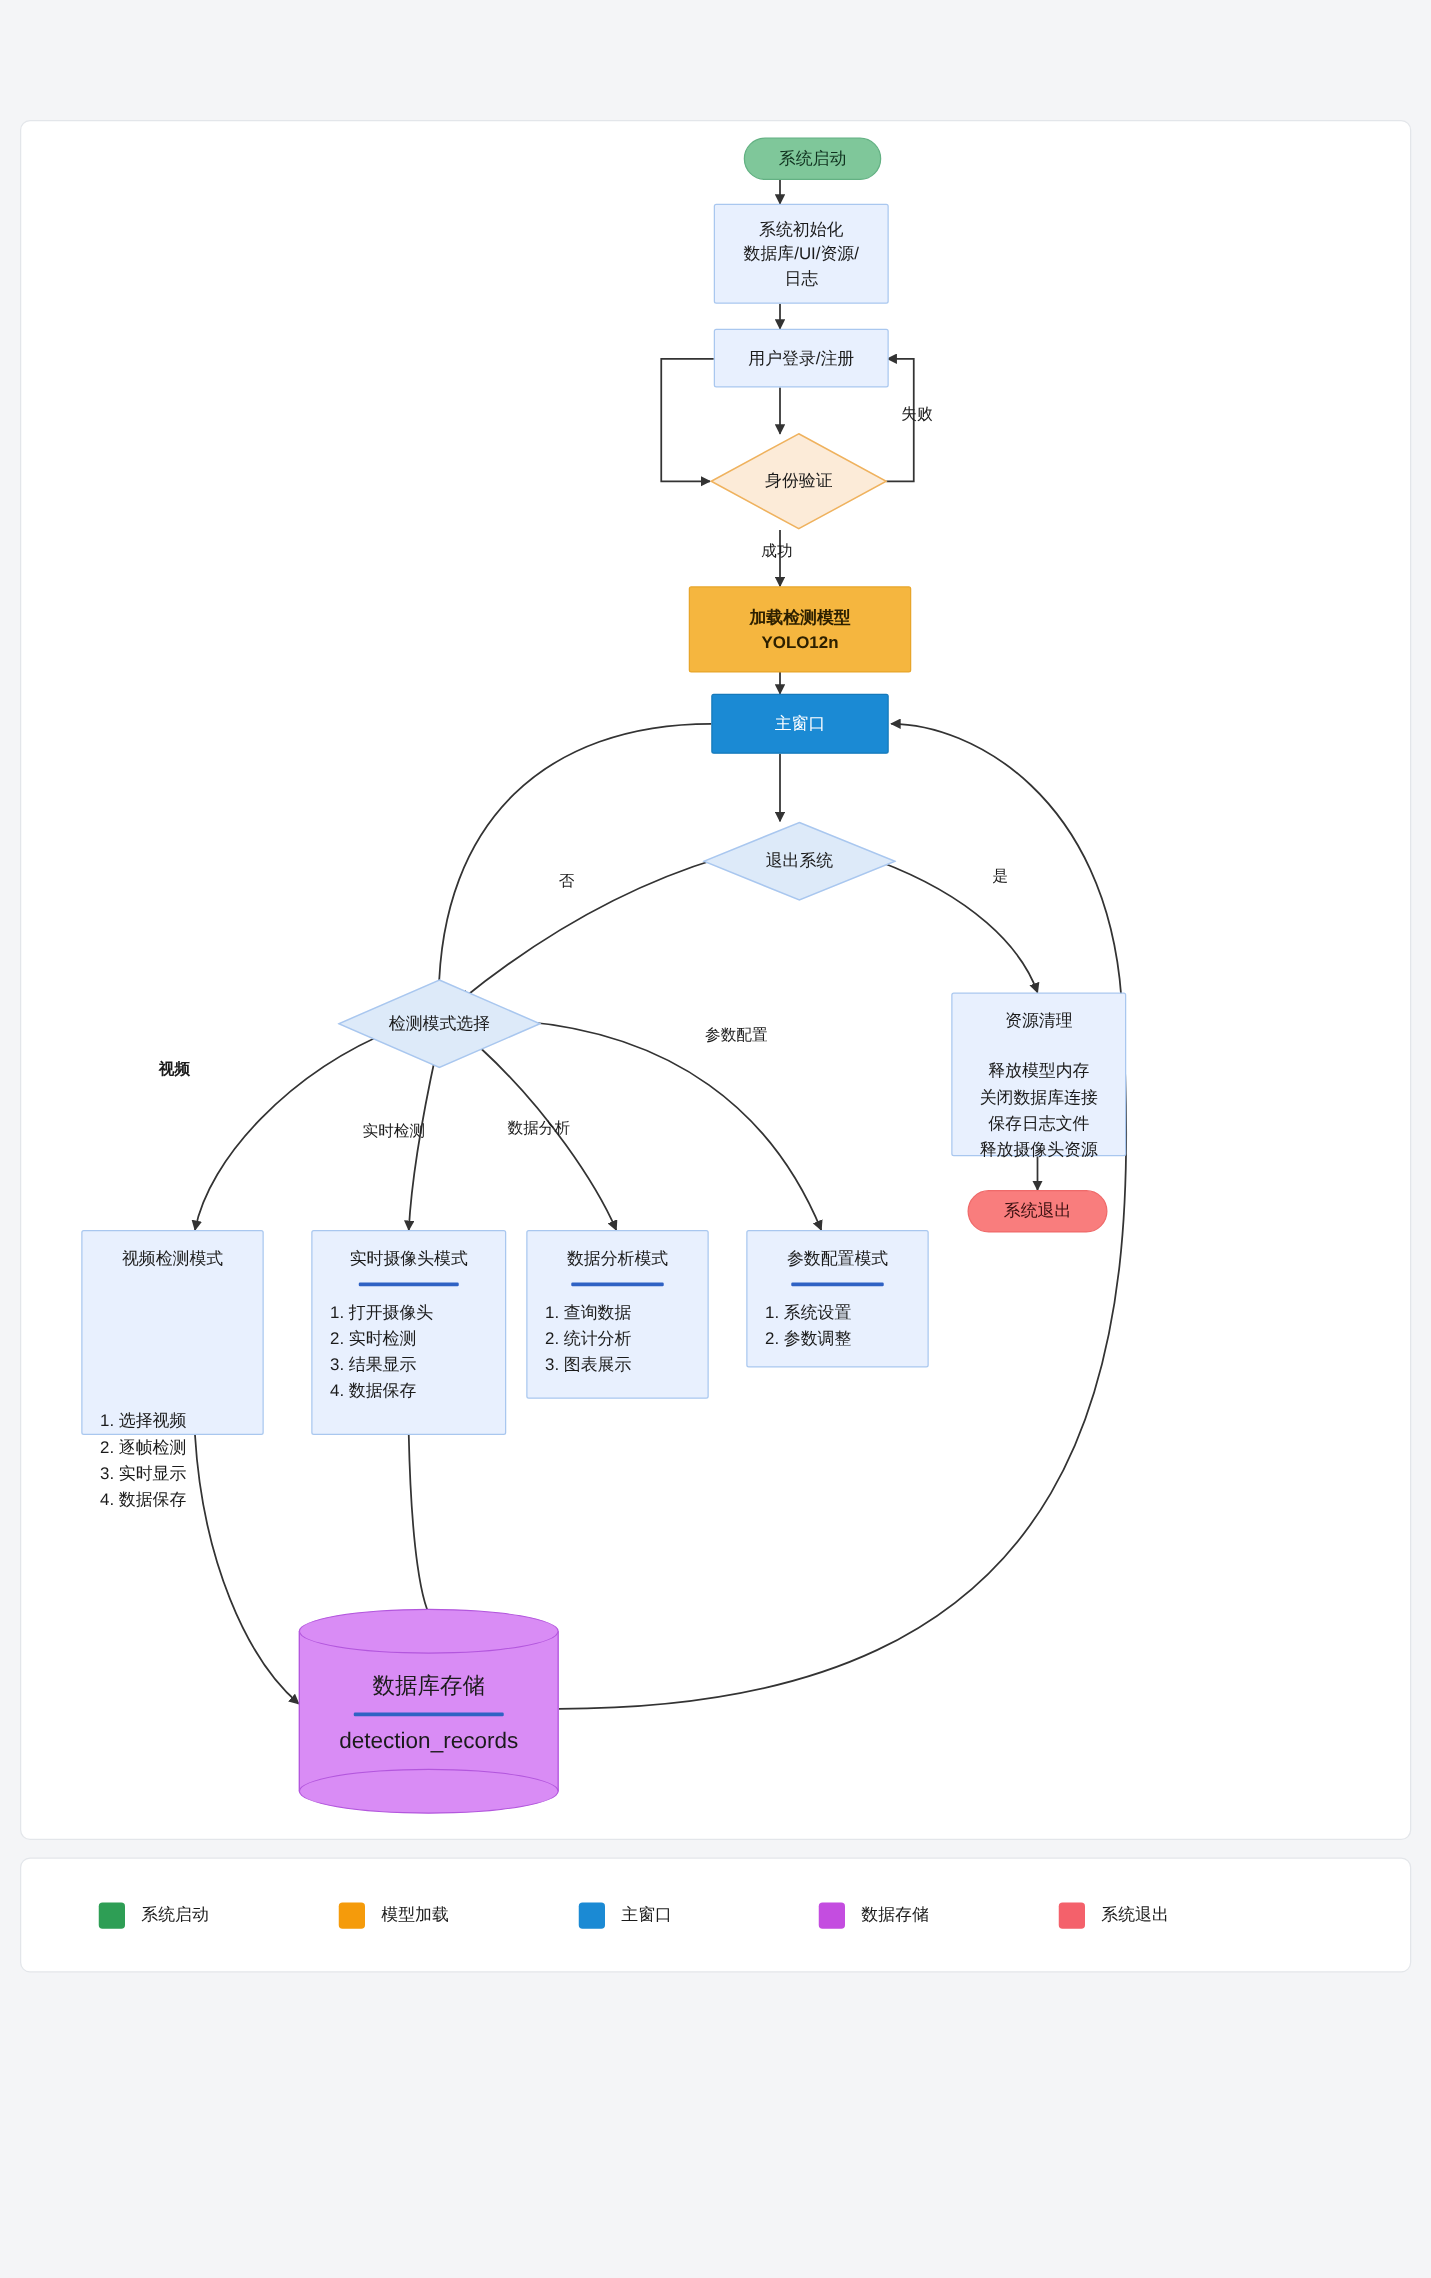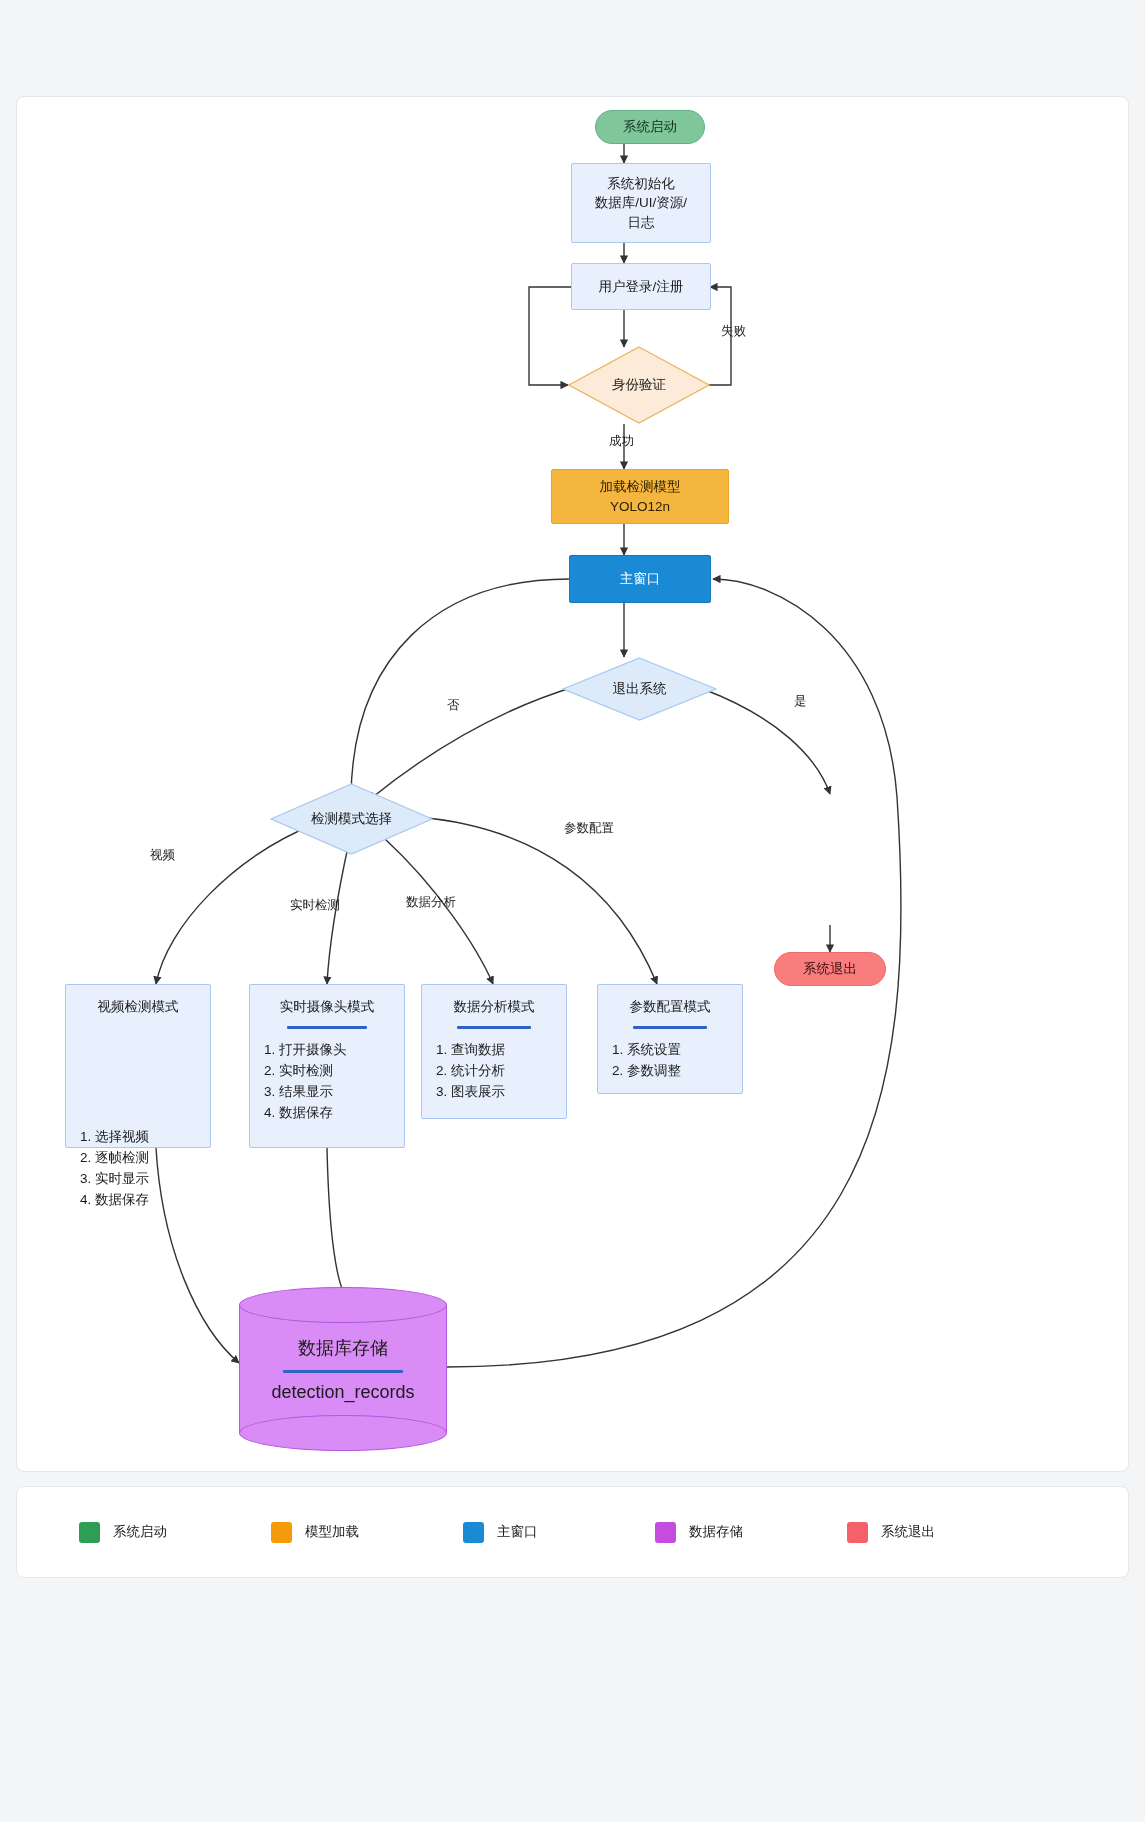--- a/index.html
+++ b/index.html
@@ -208,21 +208,21 @@
         <div>用户登录/注册</div>
       </div>
 
       <div class="node n-decision" style="left:551px; top:249px; width:142px; height:78px;font-family:Liberation Serif, serif;">
         <svg class="dec-shape dec-orange" viewBox="0 0 142 78" preserveAspectRatio="none">
           <polygon points="71,1 141,39 71,77 1,39"></polygon>
         </svg>
         <div class="dec-label">身份验证</div>
       </div>
 
-      <div class="node n-model" style="left:534px; top:372px; width:178px; height:55px;">
+      <div class="node n-model" style="left:534px; top:372px; width:178px; height:69px;font-weight:bold;">
         <div>加载检测模型</div>
         <div>YOLO12n</div>
       </div>
 
       <div class="node n-main" style="left:552px; top:458px; width:142px; height:48px;">
         <div>主窗口</div>
       </div>
 
       <div class="node n-decision" style="left:253px; top:686px; width:163px; height:72px;">
         <svg class="dec-shape dec-blue" viewBox="0 0 163 72" preserveAspectRatio="none">
@@ -272,41 +272,51 @@
 
       <div class="node n-process card" style="left:580px; top:887px; width:146px; height:110px;">
         <div class="card-title">参数配置模式</div>
         <div class="card-rule"></div>
         <div class="card-list">
           <div>1. 系统设置</div>
           <div>2. 参数调整</div>
         </div>
       </div>
 
+      <div class="node n-process card center-list" style="left:744px; top:697px; width:140px; height:131px;">
+        <div class="card-title">资源清理</div>
+        <div class="card-rule"></div>
+        <div class="card-list">
+          <div>释放模型内存</div>
+          <div>关闭数据库连接</div>
+          <div>保存日志文件</div>
+          <div>释放摄像头资源</div>
+        </div>
+      </div>
 
       <div class="node n-end" style="left:757px; top:855px; width:112px; height:34px;">
         <div>系统退出</div>
       </div>
 
       <div class="cylinder" style="left:222px; top:1190px; width:208px; height:164px;">
         <div class="cyl-body"></div>
         <div class="cyl-top"></div>
         <div class="cyl-bottom"></div>
         <div class="cyl-text">
           <div>数据库存储</div>
           <div class="cyl-rule"></div>
           <div>detection_records</div>
         </div>
       </div>
 
       <div class="edge-label" style="left:704px; top:226px;">失败</div>
       <div class="edge-label" style="left:592px; top:336px;">成功</div>
       <div class="edge-label" style="left:430px; top:600px;">否</div>
       <div class="edge-label" style="left:777px; top:596px;">是</div>
-      <div class="edge-label" style="left:133px; top:750px;">视频</div>
+      <div class="edge-label" style="left:110px; top:750px;font-weight:bold;">视频</div>
       <div class="edge-label" style="left:273px; top:800px;">实时检测</div>
       <div class="edge-label" style="left:389px; top:797px;">数据分析</div>
       <div class="edge-label" style="left:547px; top:723px;text-align:center;">参数配置</div>
 
     </div>
   </div>
 
   <div class="panel" id="legend-panel">
     <div id="legend-row">
       <div class="legend-item">

